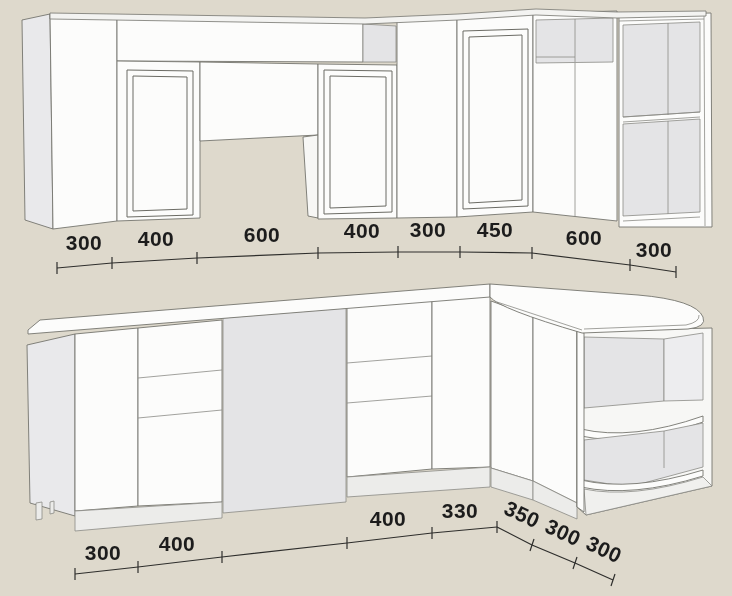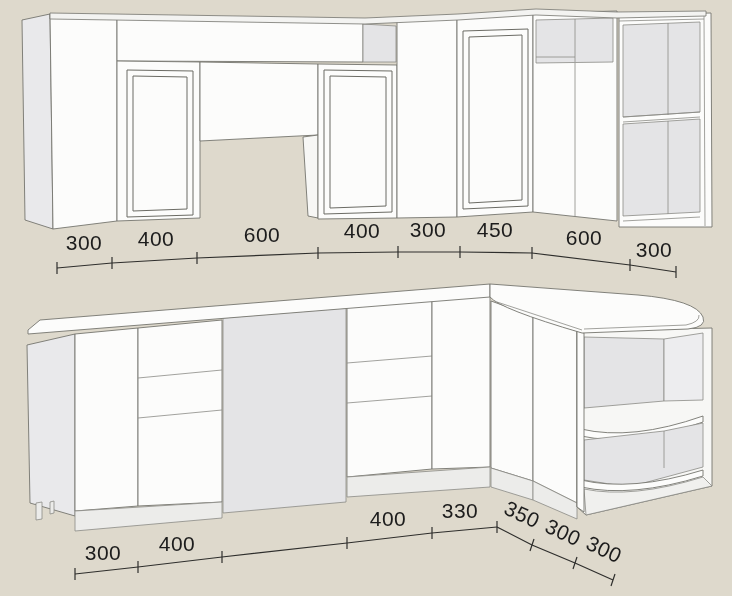--- a/index.html
+++ b/index.html
@@ -1,16 +1,16 @@
 <!DOCTYPE html>
 <html><head>
 <meta charset="utf-8">
 <style>
   html,body{margin:0;padding:0;background:#ded9cc;}
-  .stage{position:relative;width:732px;height:596px;overflow:hidden;background:#ded9cc;}
+  .stage{position:relative;width:732px;height:596px;overflow:hidden;background:#ded9cc;font-weight:bold;}
   svg{display:block;}
   .face{fill:#fcfcfb;stroke:#75756e;stroke-width:.9;}
   .face2{fill:#f7f7f5;stroke:#75756e;stroke-width:.9;}
   .side{fill:#e9e9eb;stroke:#75756e;stroke-width:.9;}
   .gray{fill:#e4e4e6;stroke:#8a8a85;stroke-width:.8;}
   .grayl{fill:#ededef;stroke:#8a8a85;stroke-width:.8;}
   .plinth{fill:#ececea;stroke:#8a8a85;stroke-width:.8;}
   .cornice{fill:#f3f3f1;stroke:#75756e;stroke-width:.8;}
   .frame{fill:none;stroke:#6b6b64;stroke-width:1;}
   .thin{fill:none;stroke:#8a8a85;stroke-width:.8;}

